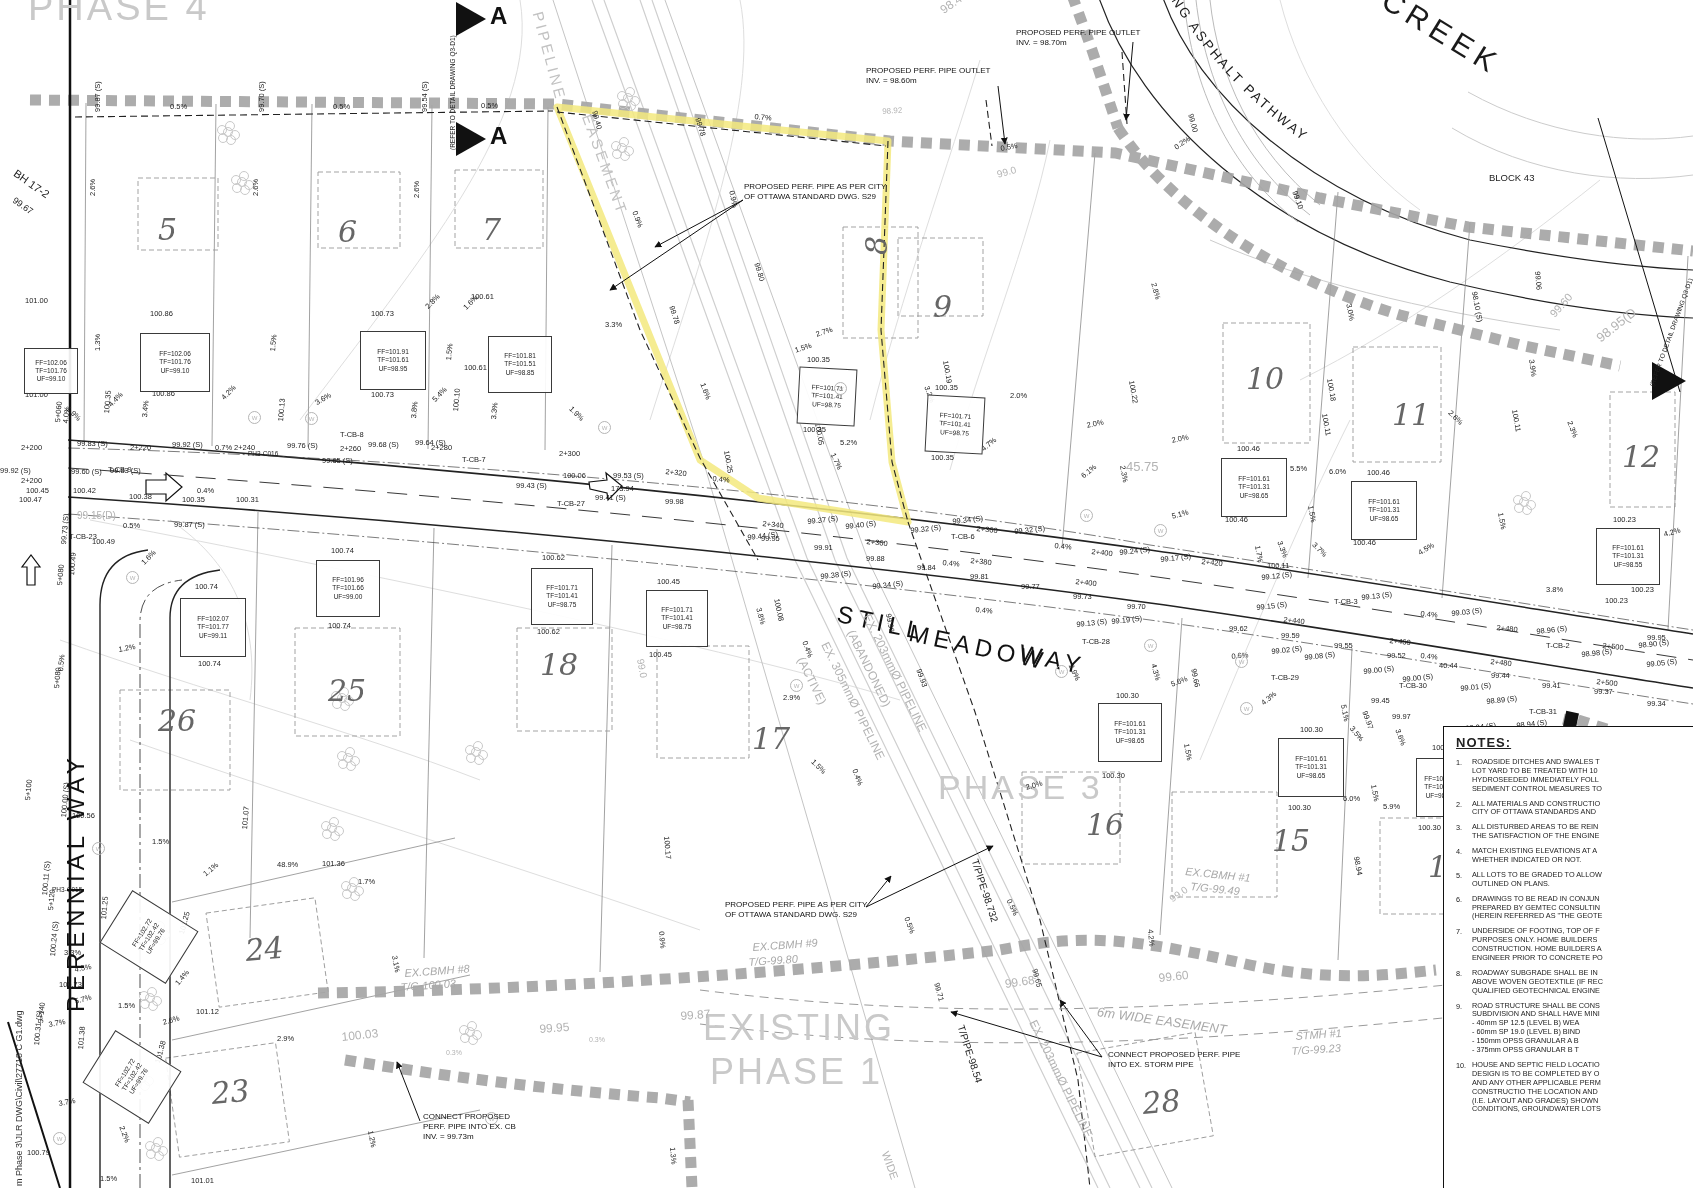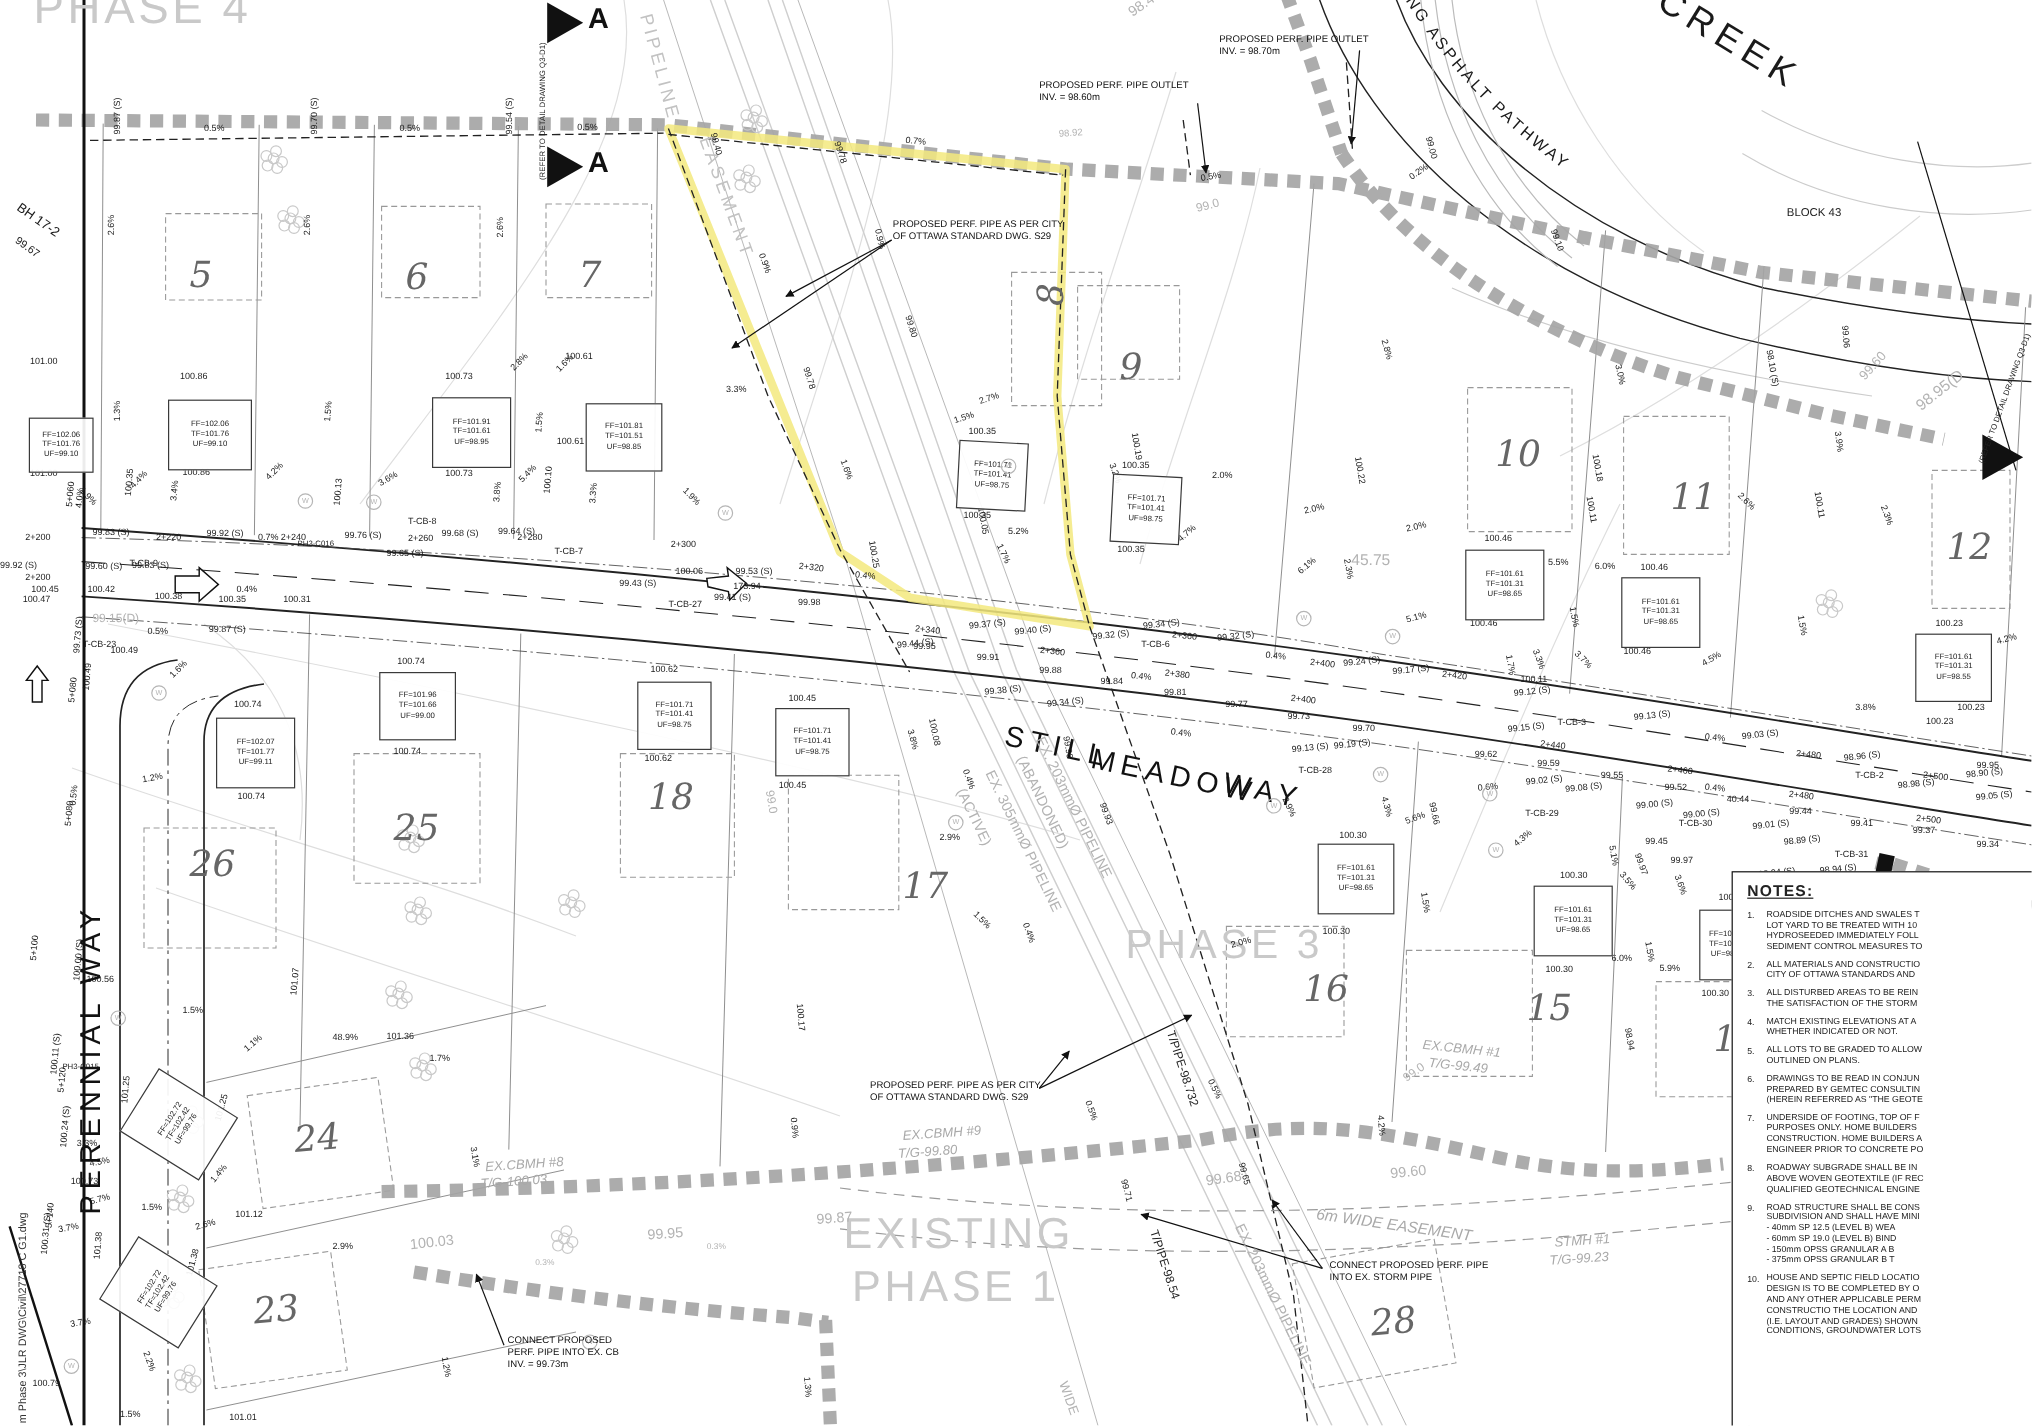--- a/index.html
+++ b/index.html
@@ -364,21 +364,21 @@
       <div class="lbl k" style="left: 1451px; top: 610px; transform: rotate(-6deg);">99.03 (S)</div>
       <div class="lbl k" style="left: 1536px; top: 628px; transform: rotate(-6deg);">98.96 (S)</div>
       <div class="lbl k" style="left: 1546px; top: 642px;">T-CB-2</div>
       <div class="lbl k" style="left: 1581px; top: 651px; transform: rotate(-6deg);">98.98 (S)</div>
       <div class="lbl k" style="left: 1638px; top: 642px; transform: rotate(-6deg);">98.90 (S)</div>
       <div class="lbl k" style="left: 1647px; top: 634px;">99.95</div>
       <div class="lbl k" style="left: 1646px; top: 661px; transform: rotate(-6deg);">99.05 (S)</div>
       <div class="lbl k" style="left: 1256px; top: 604px; transform: rotate(-6deg);">99.15 (S)</div>
       <div class="lbl k" style="left: 1261px; top: 574px; transform: rotate(-6deg);">99.12 (S)</div>
       <div class="lbl k" style="left: 1267px; top: 562px;">100.11</div>
-      <div class="lbl k" style="left: 1298px; top: 598px; text-align: center;">T-CB-3</div>
+      <div class="lbl k" style="left: 1334px; top: 598px; text-align: center;">T-CB-3</div>
       <div class="lbl k" style="left: 1363px; top: 668px; transform: rotate(-6deg);">99.00 (S)</div>
       <div class="lbl k" style="left: 1402px; top: 676px; transform: rotate(-6deg);">99.00 (S)</div>
       <div class="lbl k" style="left: 1460px; top: 685px; transform: rotate(-6deg);">99.01 (S)</div>
       <div class="lbl k" style="left: 1486px; top: 698px; transform: rotate(-6deg);">98.89 (S)</div>
       <div class="lbl k" style="left: 1529px; top: 708px;">T-CB-31</div>
       <div class="lbl k" style="left: 1516px; top: 722px; transform: rotate(-6deg);">98.94 (S)</div>
       <div class="lbl k" style="left: 1399px; top: 682px;">T-CB-30</div>
       <div class="lbl k" style="left: 1465px; top: 725px; transform: rotate(-6deg);">98.94 (S)</div>
       <div class="lbl k" style="left: 21px; top: 477px;">2+200</div>
       <div class="lbl k" style="left: 26px; top: 487px;">100.45</div>
@@ -784,21 +784,21 @@
         <div class="note-num">2.</div>
         <div class="note-lines">
             <div>ALL MATERIALS AND CONSTRUCTIO</div>
             <div>CITY OF OTTAWA STANDARDS AND</div>
           </div>
       </div>
         <div class="note-item">
         <div class="note-num">3.</div>
         <div class="note-lines">
             <div>ALL DISTURBED AREAS TO BE REIN</div>
-            <div>THE SATISFACTION OF THE STORM</div>
+            <div>THE SATISFACTION OF THE ENGINE</div>
           </div>
       </div>
         <div class="note-item">
         <div class="note-num">4.</div>
         <div class="note-lines">
             <div>MATCH EXISTING ELEVATIONS AT A</div>
             <div>WHETHER INDICATED OR NOT.</div>
           </div>
       </div>
         <div class="note-item">

